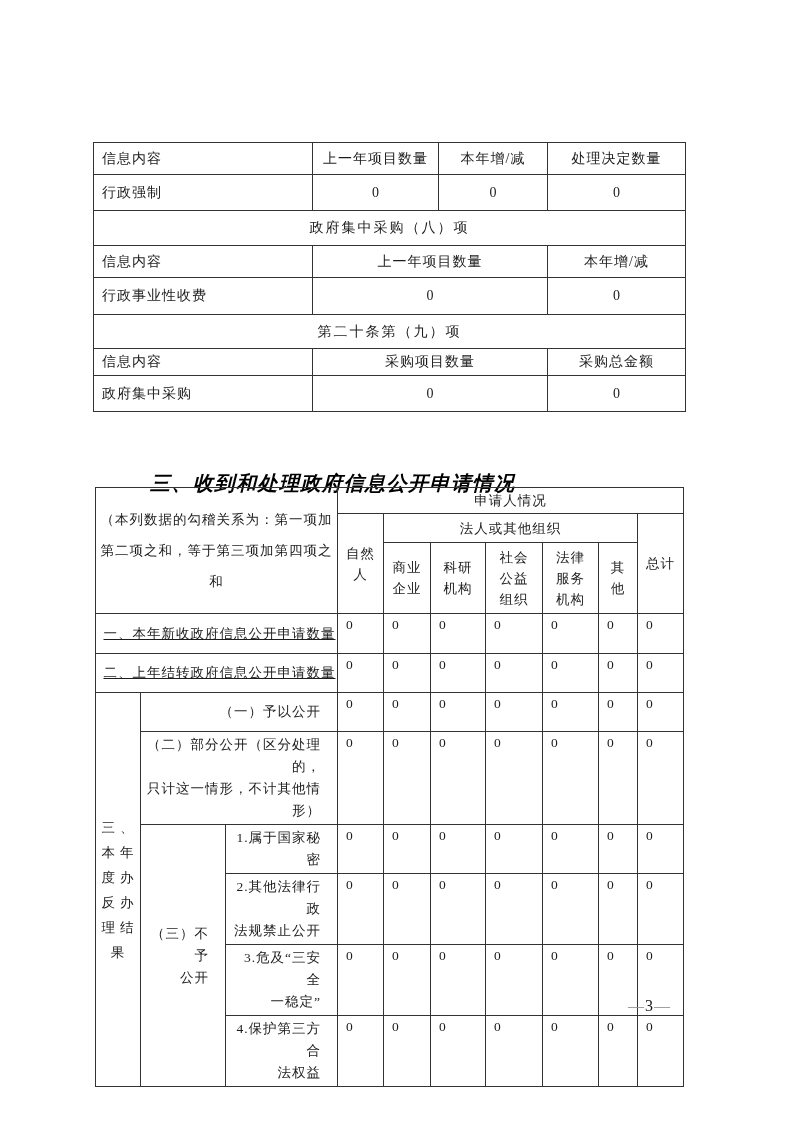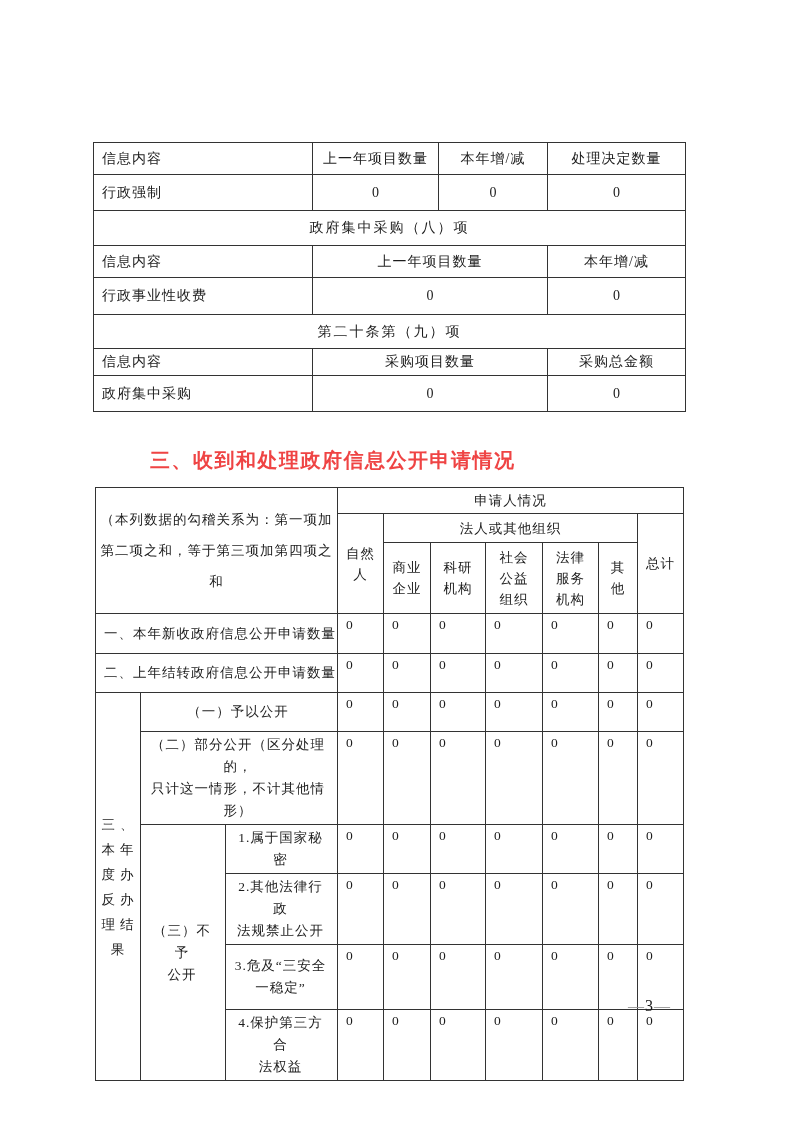--- a/index.html
+++ b/index.html
@@ -10,32 +10,32 @@
 
   
   .t1{position:absolute;left:93px;top:142px;width:592px;border:1.5px solid #333;}
   .t1 td{font-size:14px;}
   .lbl{text-align:left;padding-left:8px;vertical-align:middle;letter-spacing:1px;}
   .ctr{text-align:center;vertical-align:middle;letter-spacing:1px;}
   .num{text-align:center;vertical-align:middle;font-size:14.5px;}
   .sec{text-align:center;vertical-align:middle;letter-spacing:2px;}
 
   
-  .heading{position:absolute;left:150px;top:447px;font-size:20px;font-weight:bold;
-           font-family:"Liberation Sans","DejaVu Sans",sans-serif;color:#ef4444;letter-spacing:1.5px;}
+  .heading{position:absolute;left:150px;top:470px;font-size:20px;font-weight:bold;
+           font-family:"Liberation Sans","DejaVu Sans",sans-serif;color:#000000;letter-spacing:1.5px;font-style:italic;}
 
   
   .t2{position:absolute;left:95px;top:487px;width:588px;border:1.5px solid #333;}
   .t2 td{font-size:13.5px;}
   .pre{white-space:pre-line;}
   .note{font-size:13.5px;line-height:31px;text-align:center;vertical-align:middle;
         white-space:pre-line;letter-spacing:1px;}
   .hc{text-align:center;vertical-align:middle;font-size:13px;line-height:21px;letter-spacing:1px;}
-  .rl{font-size:13.5px;text-align:right;padding-left:7px;vertical-align:middle;letter-spacing:1px;}
-  .rl2{font-size:13.5px;text-align:center;padding:2px 8px 2px 6px;vertical-align:middle;
+  .rl{font-size:13.5px;text-align:center;padding-left:7px;vertical-align:middle;letter-spacing:1px;text-decoration:underline;}
+  .rl2{font-size:13.5px;text-align:right;padding:2px 16px 2px 6px;vertical-align:middle;
        line-height:22px;letter-spacing:1px;}
   .v{vertical-align:top;text-align:left;padding:3px 0 0 8px;font-size:14.5px;}
   .vert{white-space:pre-line;text-align:center;vertical-align:middle;font-size:13.5px;
         line-height:25px;letter-spacing:5px;padding-left:5px;}
 
   
   .pageno{position:absolute;left:628px;top:997px;font-size:16px;letter-spacing:0;}
   .pageno .dash{color:#909090;}
   .pageno .n{color:#1a1a1a;padding:0 1px;}
 </style>

